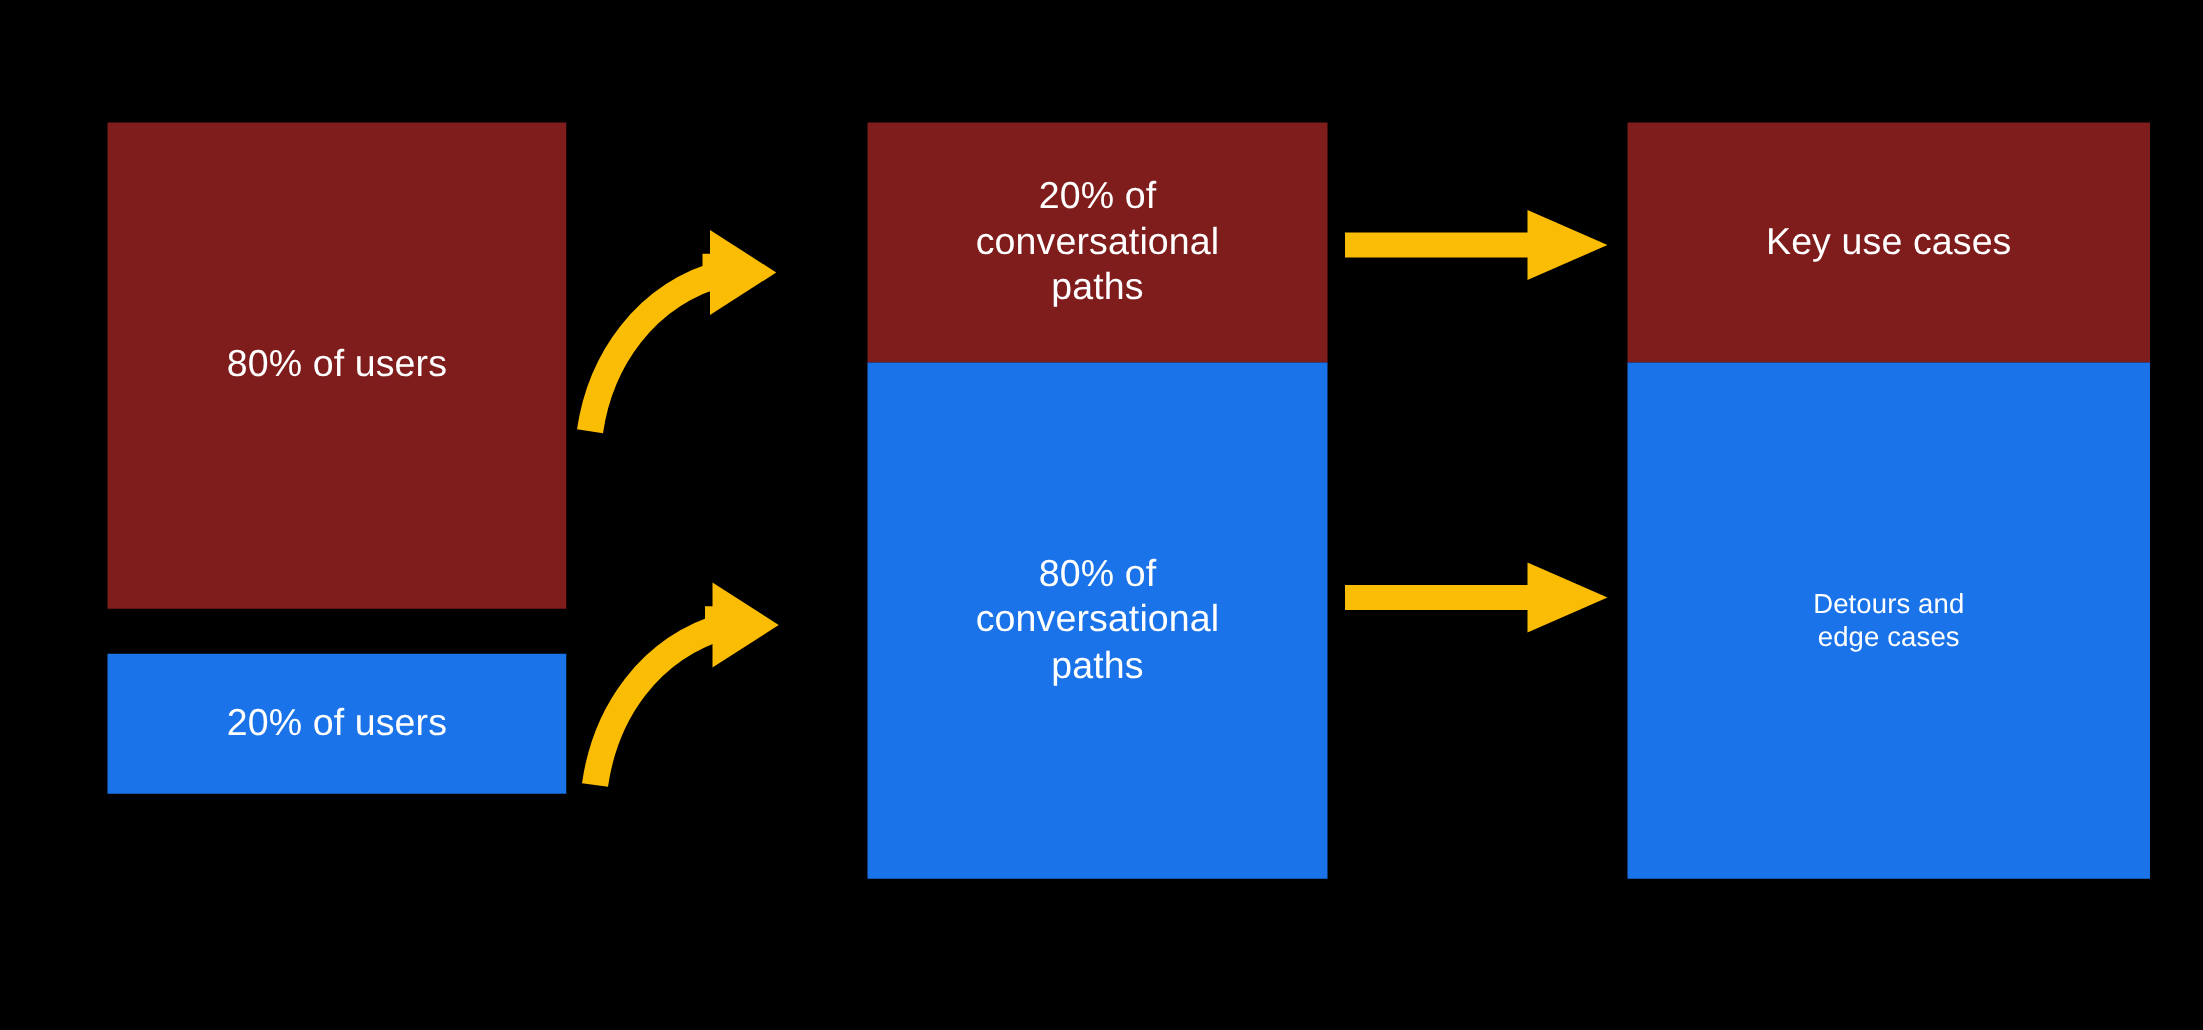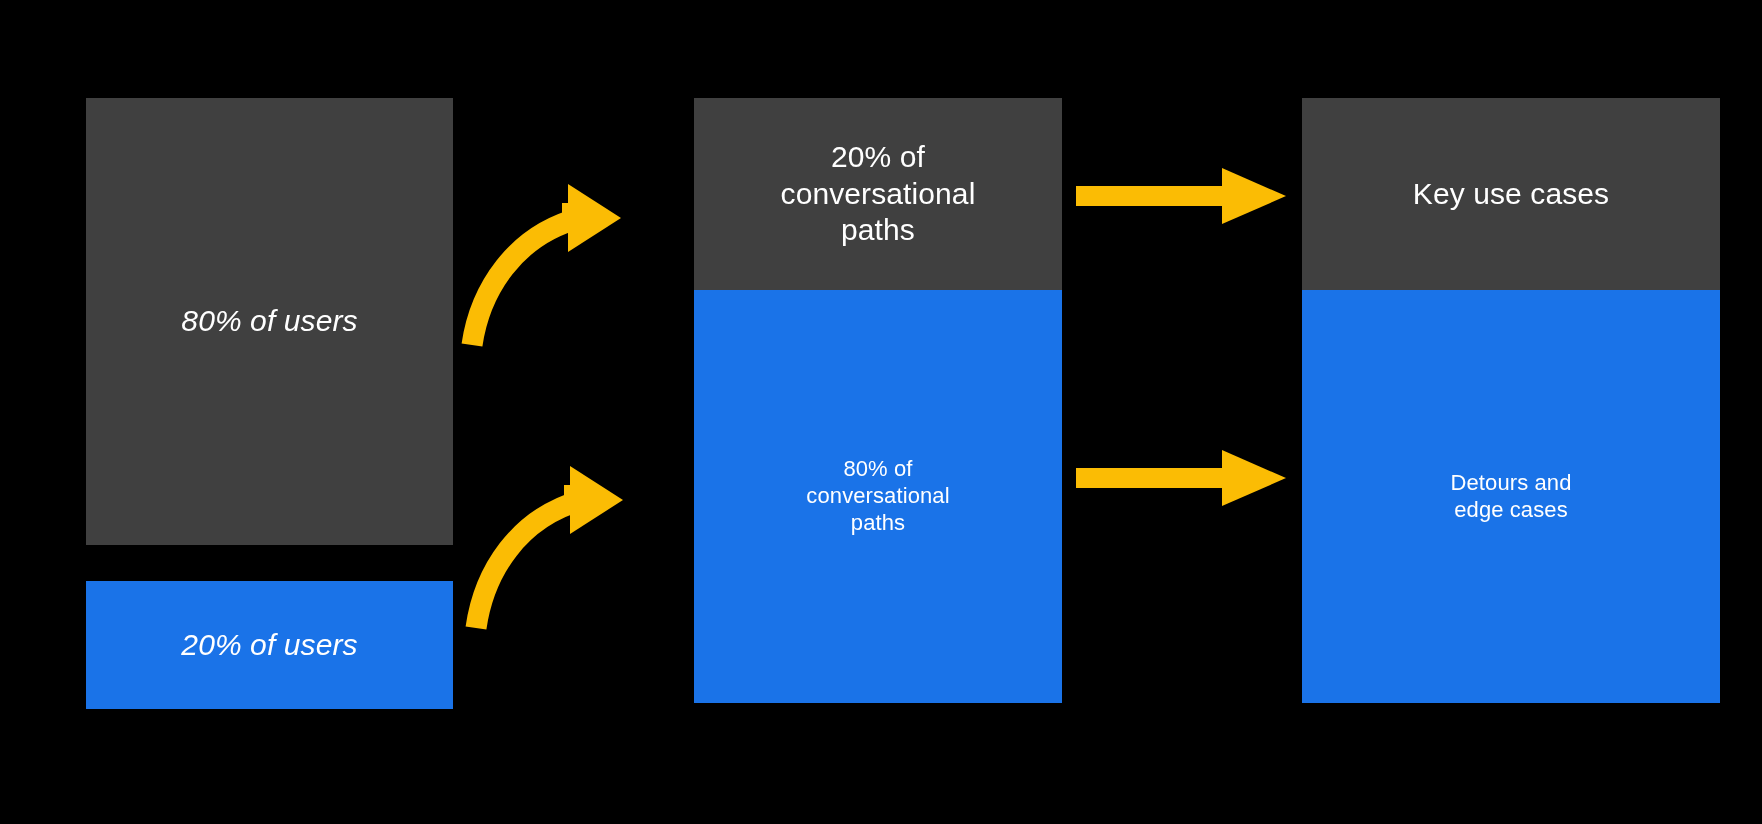--- a/index.html
+++ b/index.html
@@ -28,39 +28,39 @@
   .block {
     display: flex;
     align-items: center;
     justify-content: center;
     box-sizing: border-box;
     color: #ffffff;
     text-align: center;
     line-height: 1.22;
     letter-spacing: 0.1px;
   }
-  .block.green { background: #404040; }
+  .block.green { background: #7f1d1d; }
   .block.blue  { background: #1A73E8; }
 
   .block-label {
     display: block;
     padding: 0 10px;
     font-weight: 400;
     white-space: pre-line;
   }
 
   
-  #col-users            { left: 86px;  top: 98px; width: 367px; height: 611px; font-style: italic; }
+  #col-users            { left: 86px;  top: 98px; width: 367px; height: 537px; }
   #col-users .b1        { height: 470px; font-size: 30px; }
   #col-users .b2        { height: 135px; font-size: 30px; margin-top: 36px; }
 
   
   #col-paths            { left: 694px; top: 98px; width: 368px; height: 605px; }
   #col-paths .b1        { height: 192px; font-size: 30px; }
-  #col-paths .b2        { height: 413px; font-size: 22px; }
+  #col-paths .b2        { height: 413px; font-size: 30px; }
 
   
   #col-cases            { left: 1302px; top: 98px; width: 418px; height: 605px; }
   #col-cases .b1        { height: 192px; font-size: 30px; }
   #col-cases .b2        { height: 413px; font-size: 22px; }
 
   
   .arrow-svg {
     position: absolute;
     overflow: visible;

